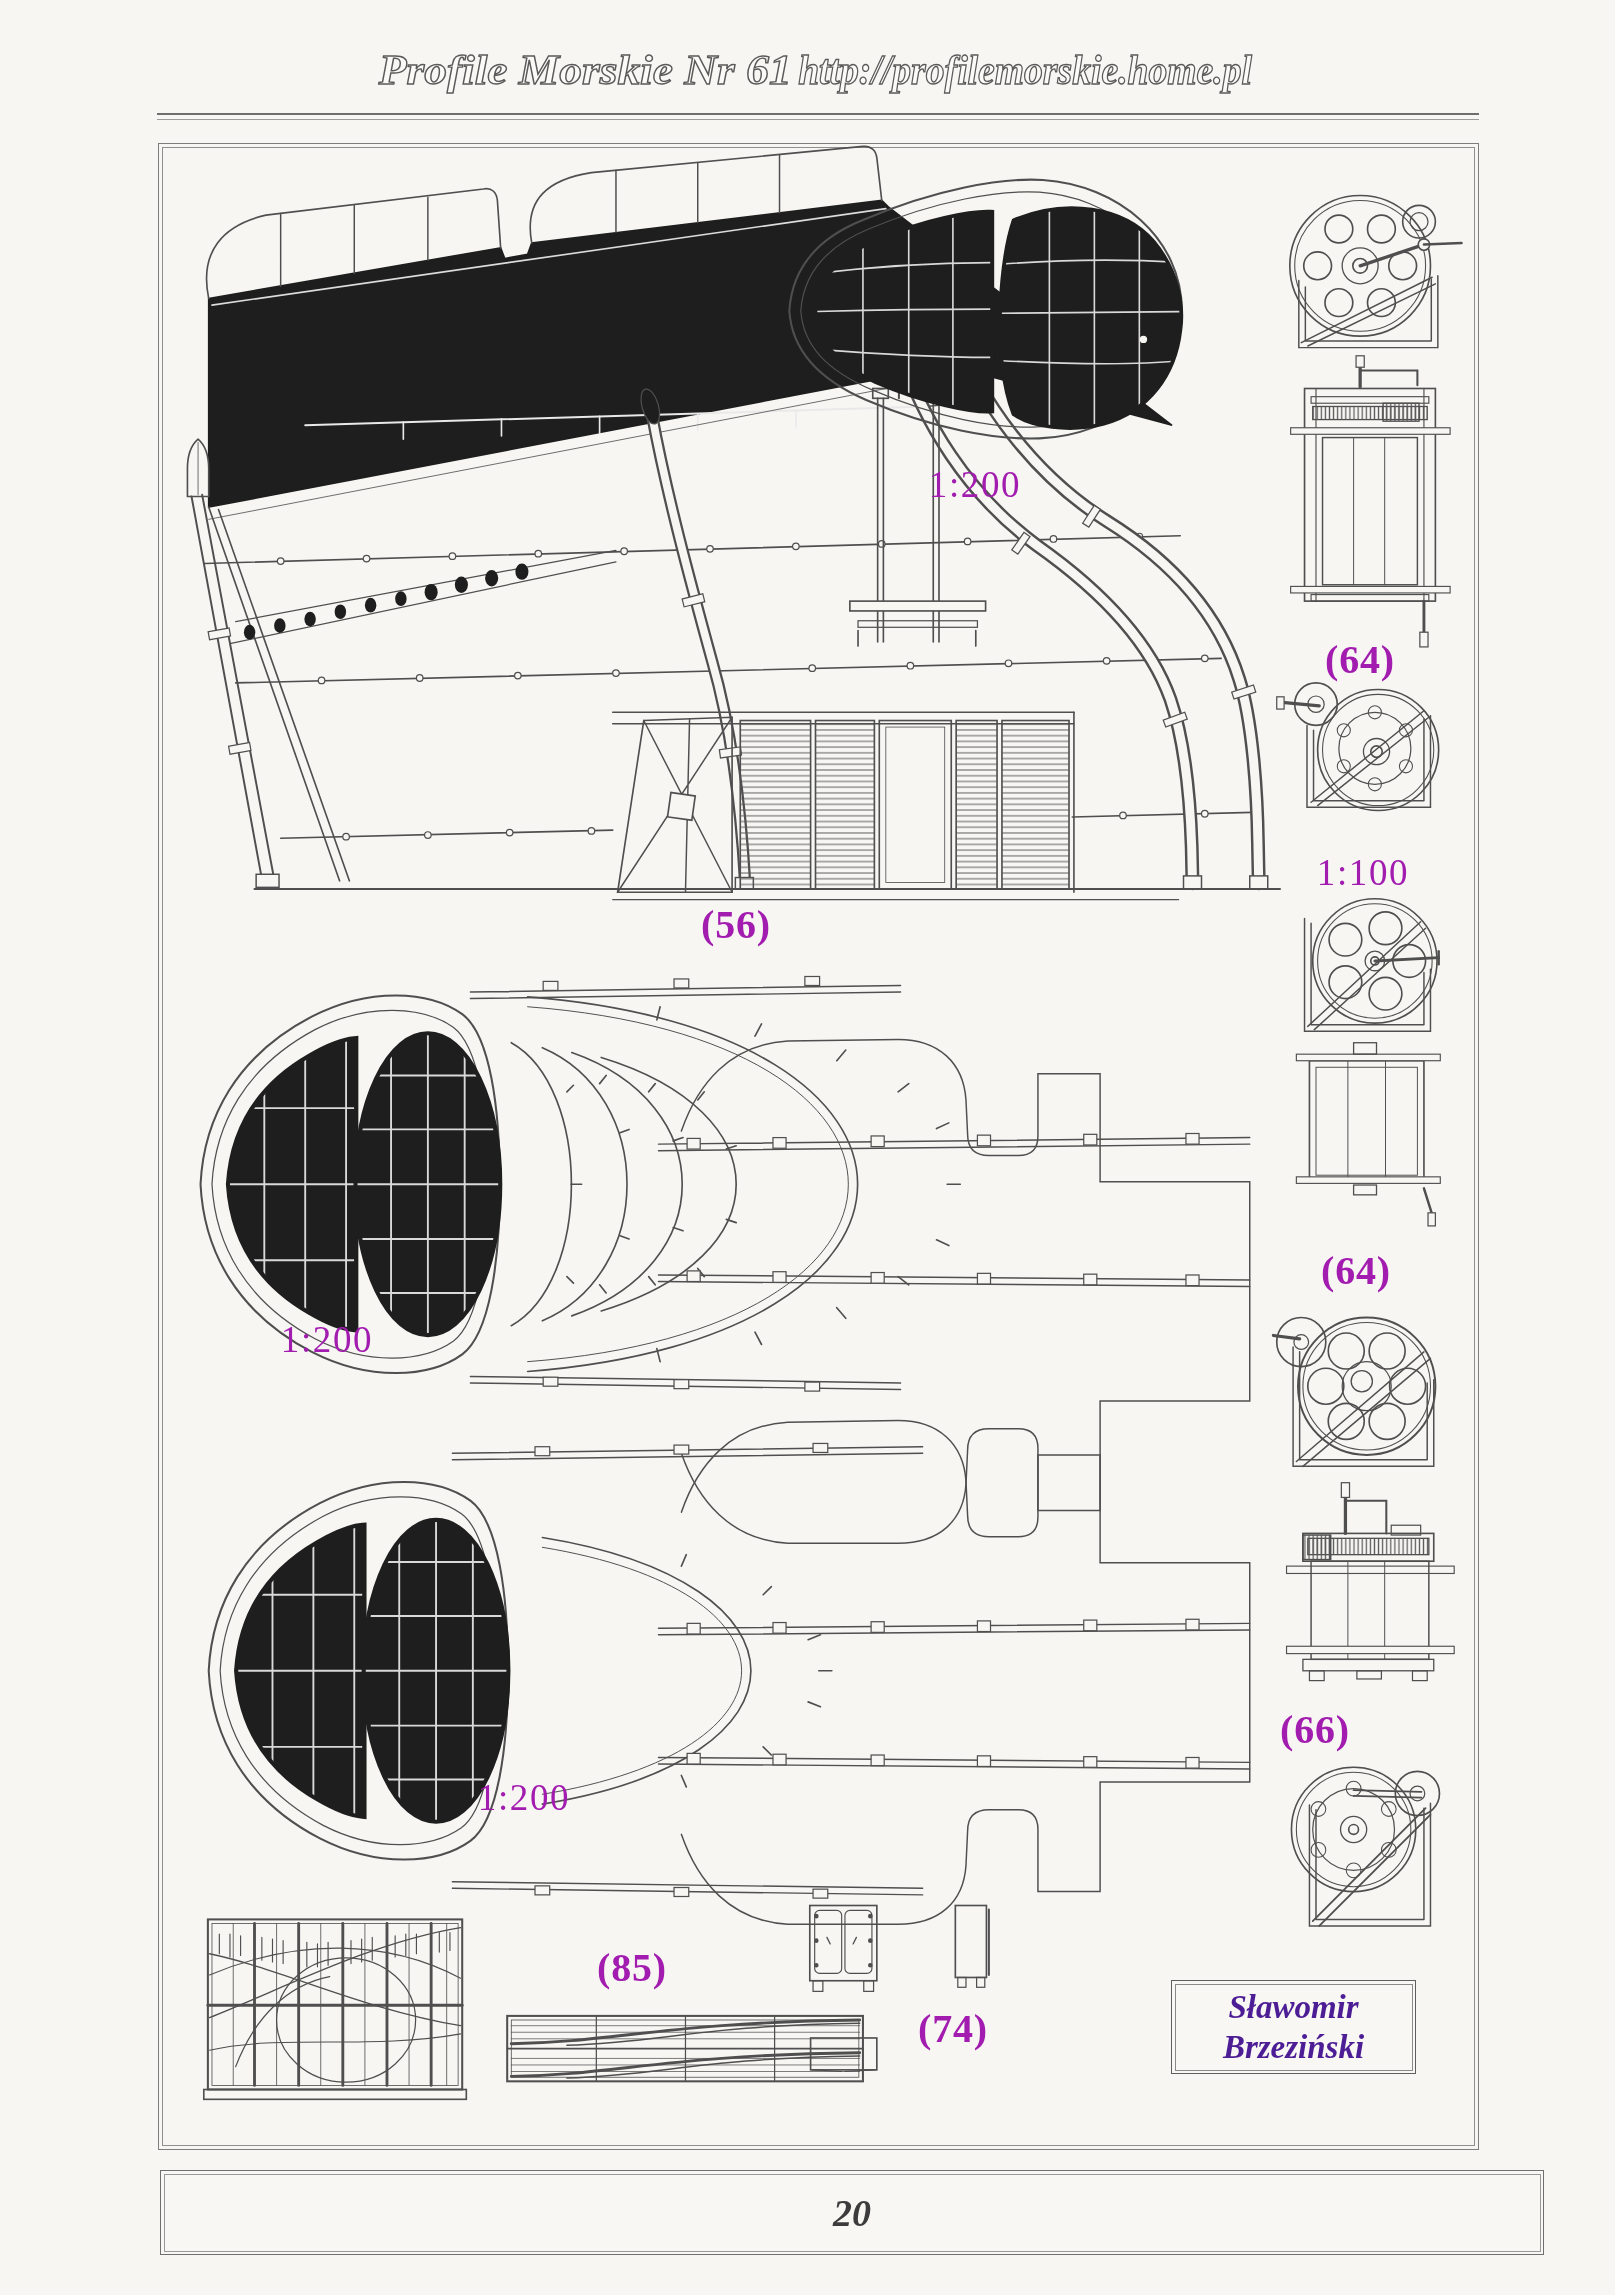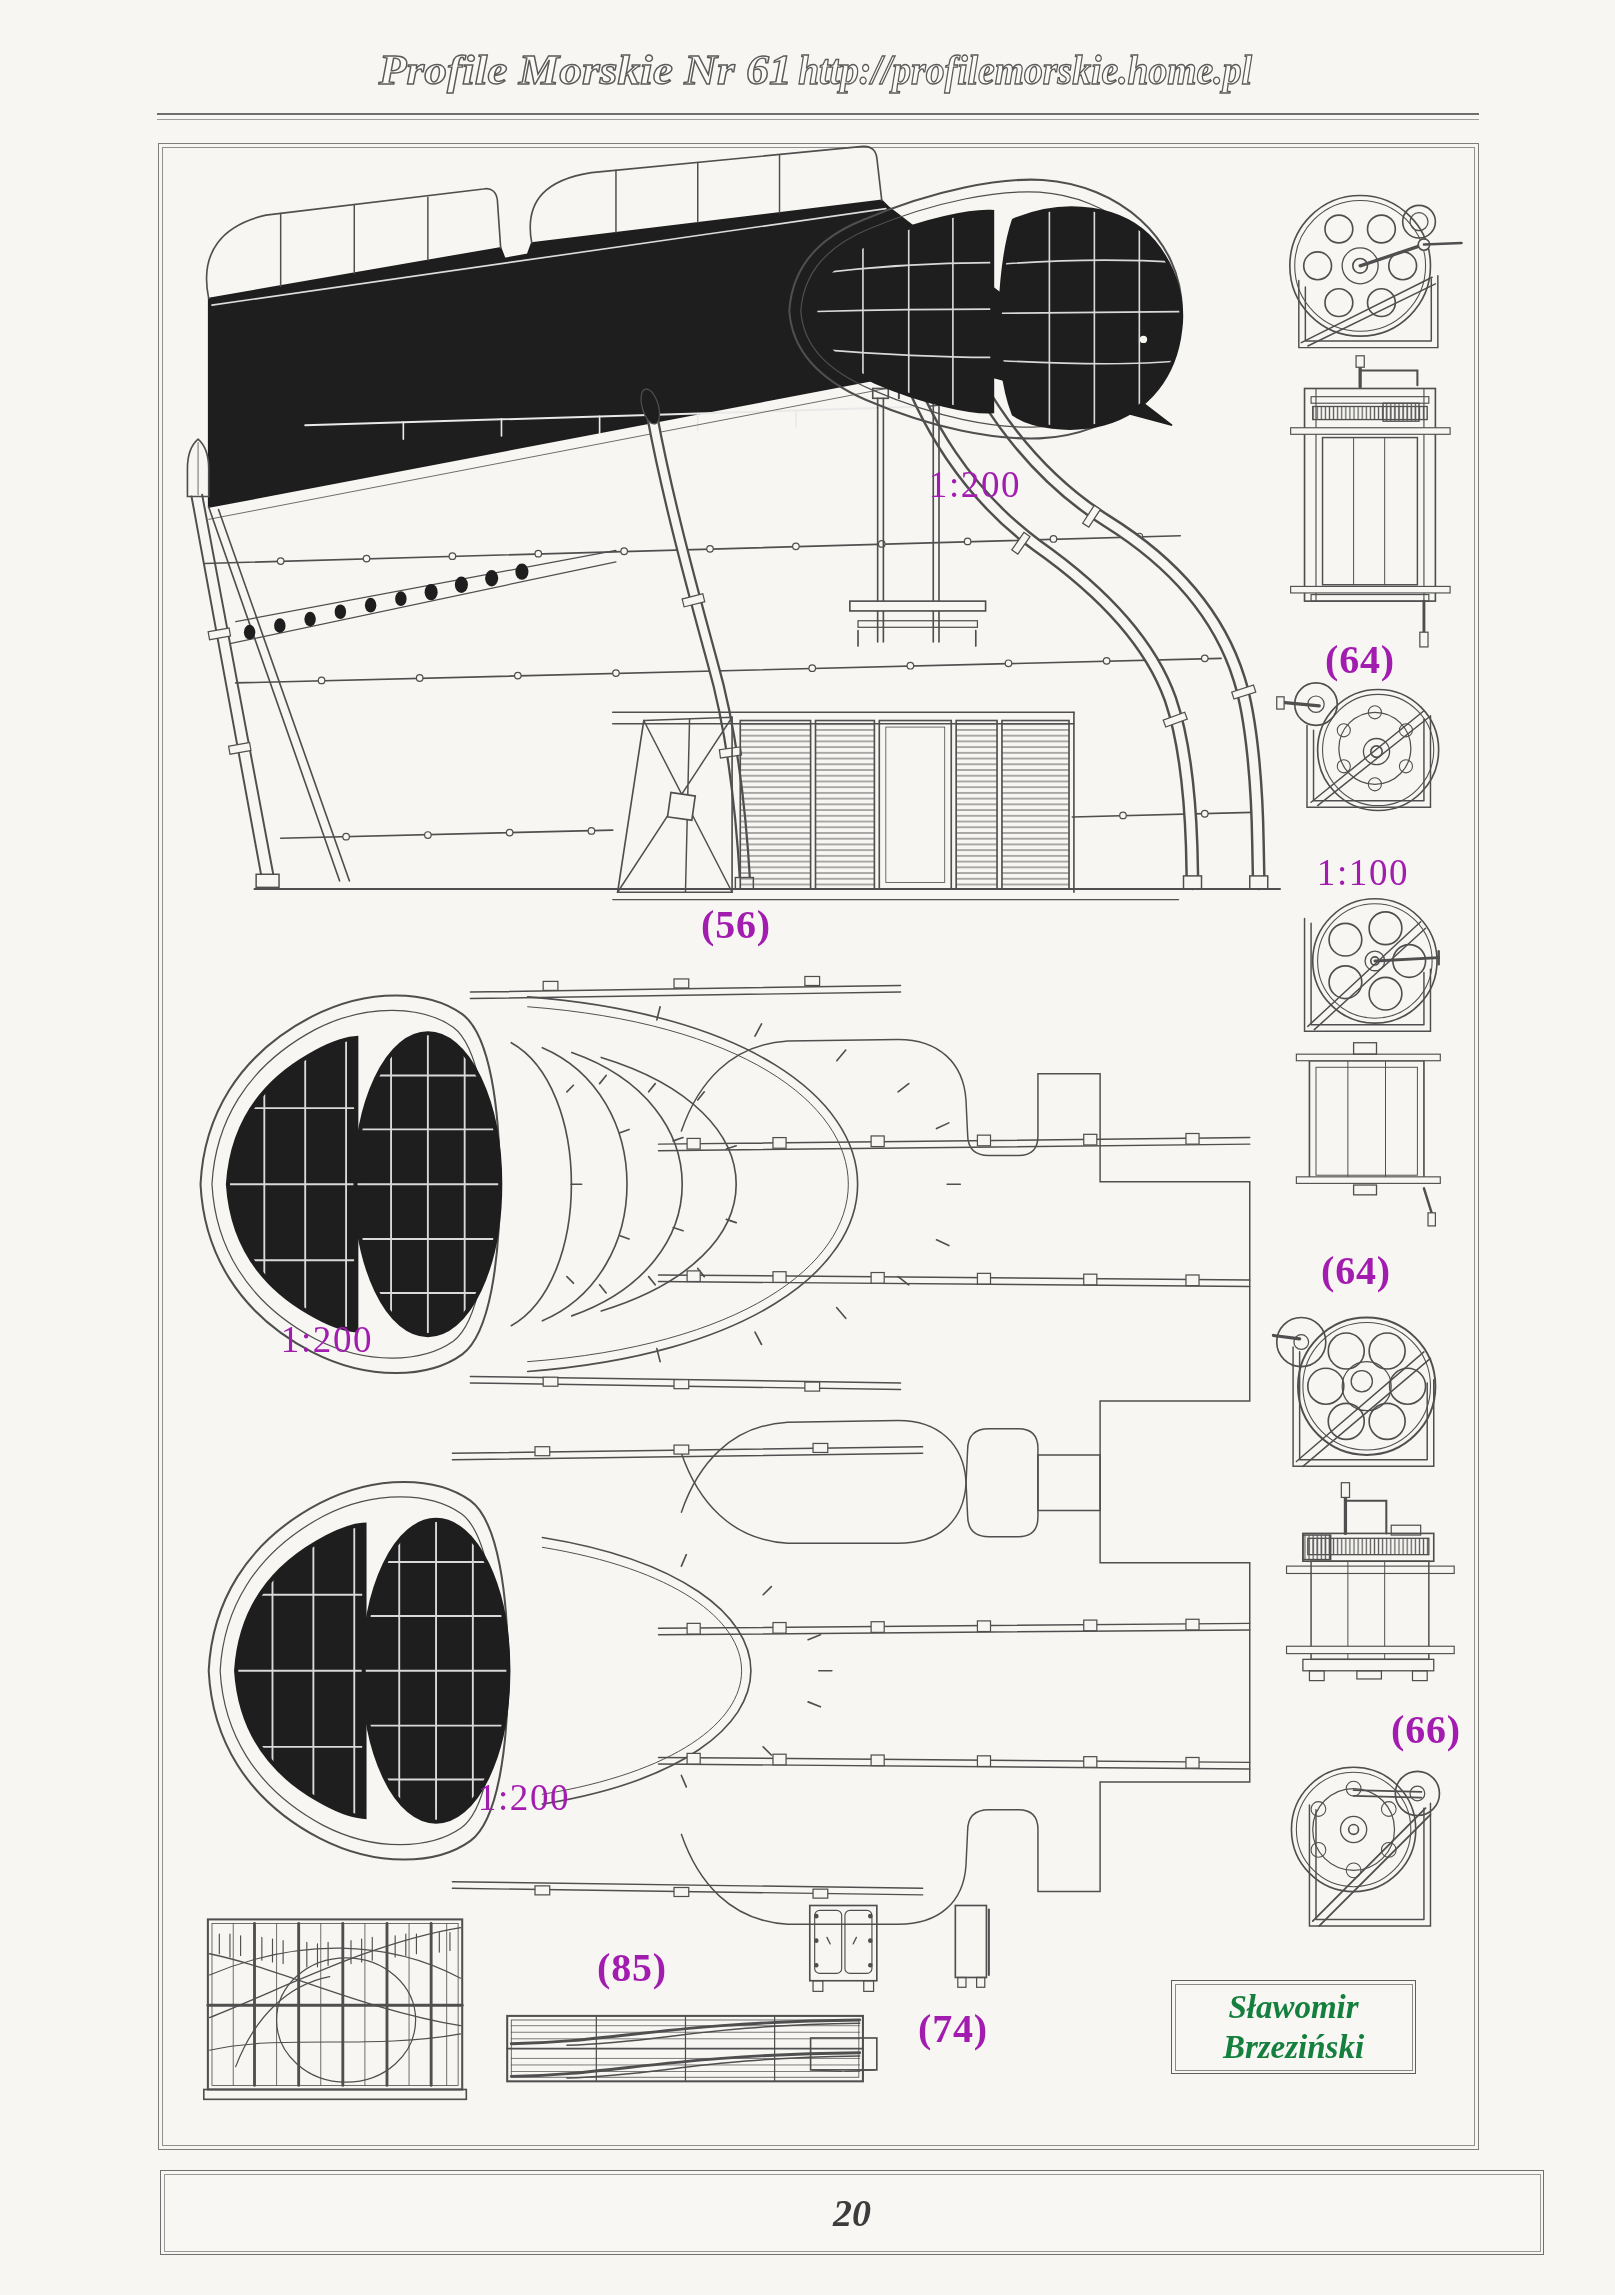--- a/index.html
+++ b/index.html
@@ -38,21 +38,21 @@
   .author-box{
     position:absolute;left:1171px;top:1980px;width:245px;height:94px;
     border:1.6px solid #5f5f5f;box-sizing:border-box;background:#f8f7f4;
   }
   .author-box-inner{
     position:absolute;left:2.5px;top:2.5px;right:2.5px;bottom:2.5px;
     border:0.8px solid #8a8a8a;
     display:flex;flex-direction:column;align-items:center;justify-content:center;
   }
   .author-line{
-    font-style:italic;font-weight:bold;font-size:33px;line-height:1.22;color:#15803d;
+    font-style:italic;font-weight:bold;font-size:33px;line-height:1.22;color:#4c1d95;
   }
   
   .footer-box{
     position:absolute;left:160px;top:2170px;width:1384px;height:85px;
     border:1.6px solid #6f6f6f;box-sizing:border-box;background:#f8f7f4;
   }
   .footer-box-inner{
     position:absolute;left:2.5px;top:2.5px;right:2.5px;bottom:2.5px;
     border:0.8px solid #999;
     display:flex;align-items:center;justify-content:center;
@@ -531,21 +531,21 @@
 </g>
 </svg>
 
 <div class="lbl lbl-scale" style="left:975px;top:484px;">1:200</div>
 <div class="lbl lbl-part" style="left:736px;top:924px;">(56)</div>
 <div class="lbl lbl-scale" style="left:327px;top:1339px;">1:200</div>
 <div class="lbl lbl-scale" style="left:524px;top:1797px;">1:200</div>
 <div class="lbl lbl-part" style="left:1360px;top:659px;">(64)</div>
 <div class="lbl lbl-scale" style="left:1363px;top:872px;">1:100</div>
 <div class="lbl lbl-part" style="left:1356px;top:1270px;">(64)</div>
-<div class="lbl lbl-part" style="left:1426px;top:1729px;">(66)</div>
+<div class="lbl lbl-part" style="left:1315px;top:1729px;">(66)</div>
 <div class="lbl lbl-part" style="left:632px;top:1967px;">(85)</div>
 <div class="lbl lbl-part" style="left:953px;top:2028px;">(74)</div>
 
 <div class="author-box">
   <div class="author-box-inner">
     <div class="author-line">Sławomir</div>
     <div class="author-line">Brzeziński</div>
   </div>
 </div>
 

